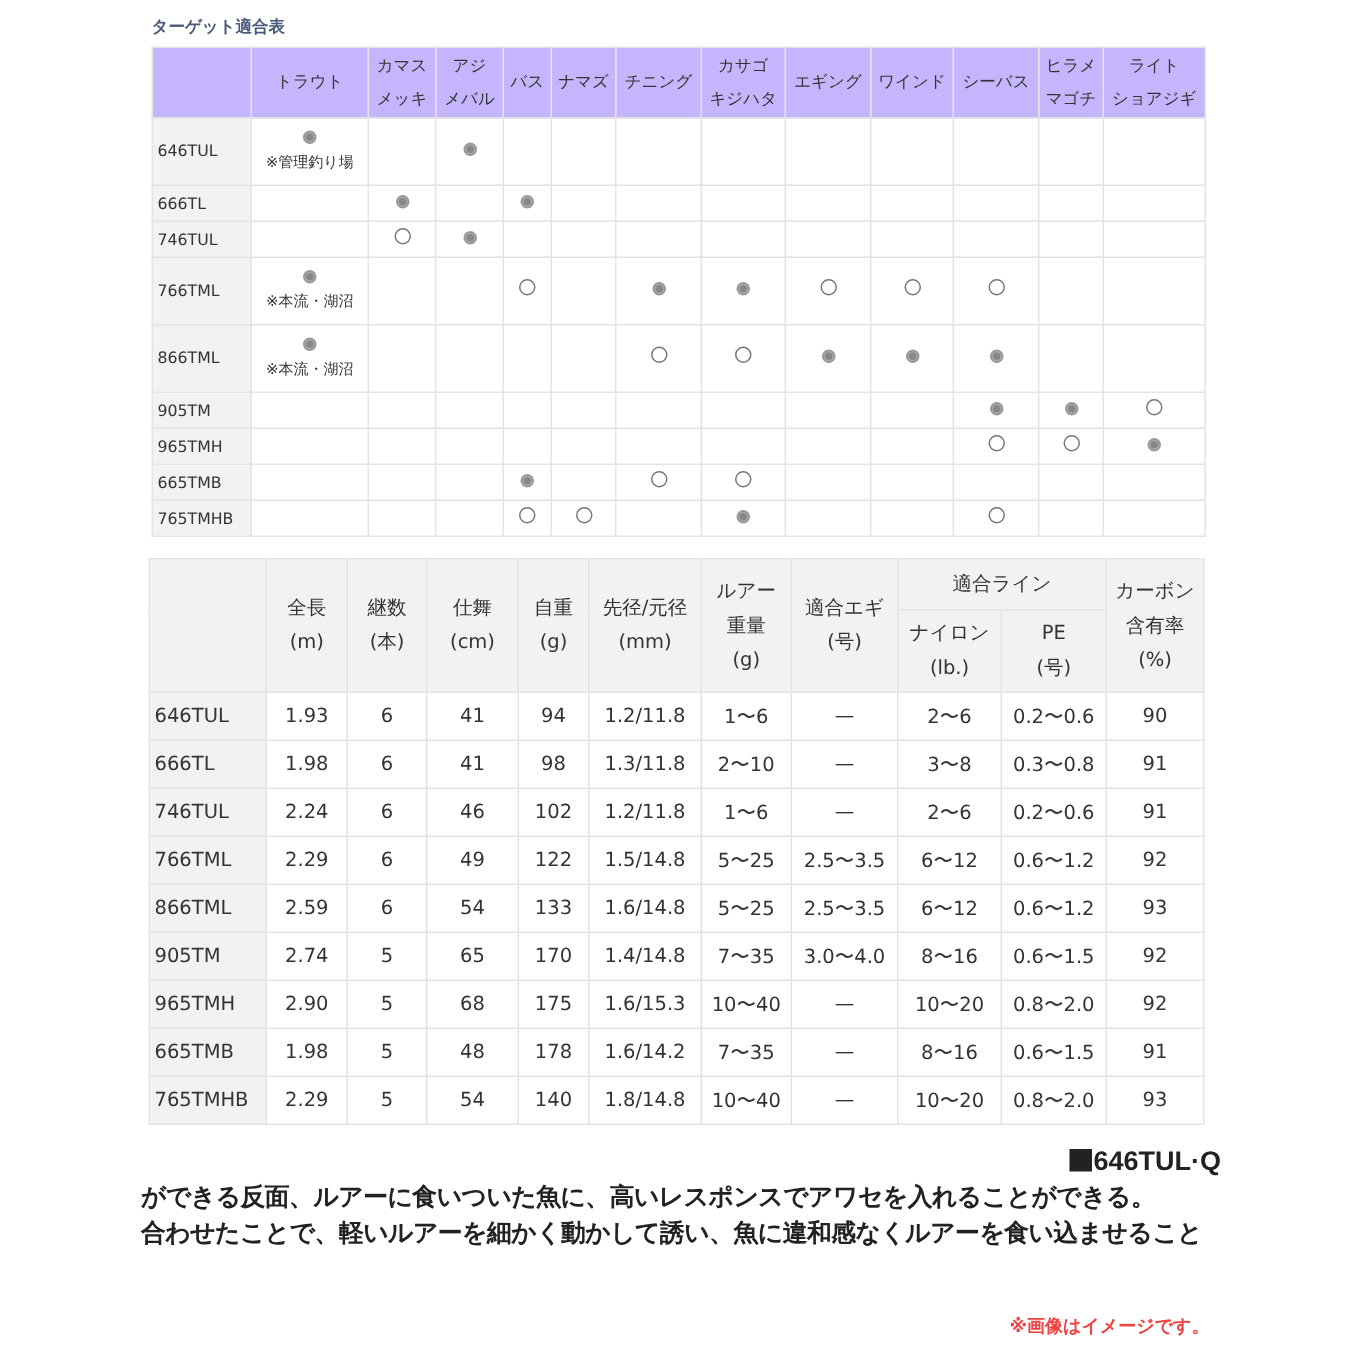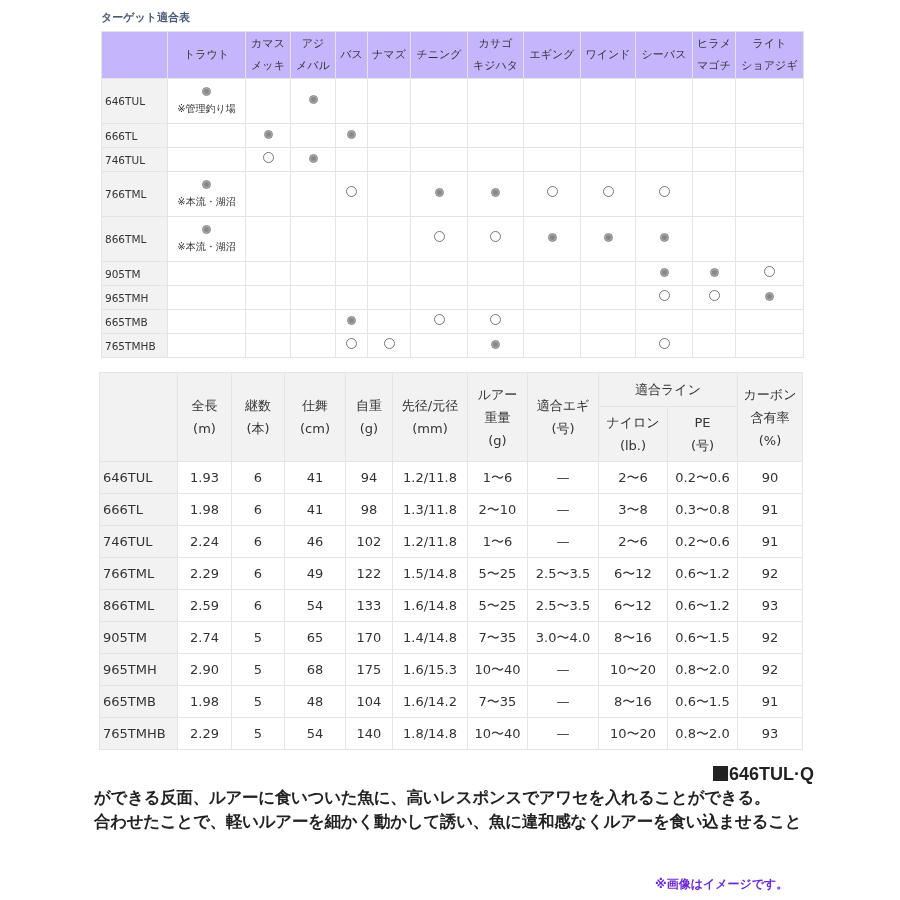--- a/index.html
+++ b/index.html
@@ -24,21 +24,21 @@
   
   #spec { left: 99px; top: 372px; width: 703px; font-size: 13px; }
   #spec th { background: #f2f2f2; color: #333; line-height: 23px; }
   #spec td { height: 31px; color: #333; }
   #spec td.model { background: #f2f2f2; text-align: left; padding-left: 3px; }
 
   .desc { position: absolute; left: 94px; top: 762px; width: 720px; color: #222; }
   .desc h2 { margin: 0; font-size: 18px; font-weight: bold; line-height: 24px; font-family: "Liberation Sans", sans-serif; text-align: right; }
   .desc h2 .sq { display: inline-block; width: 15px; height: 15px; background: #222; margin-right: 1px; vertical-align: -1px; }
   .desc p { margin: 0; font-size: 16.5px; font-weight: bold; line-height: 24px; letter-spacing: -0.3px; }
-  .footnote { position: absolute; left: 655px; top: 876px; font-size: 12px; font-weight: bold; color: #6d28d9; }
+  .footnote { position: absolute; left: 673px; top: 876px; font-size: 12px; font-weight: bold; color: #ef4444; }
 </style>
 </head>
 <body>
 
 <div class="title">ターゲット適合表</div>
 
 <table id="target">
   <colgroup>
     <col style="width:66px">
       <col style="width:78px">
@@ -399,21 +399,21 @@
         <td>—</td>
         <td>10〜20</td>
         <td>0.8〜2.0</td>
         <td>92</td>
       </tr>
       <tr>
         <td class="model">665TMB</td>
         <td>1.98</td>
         <td>5</td>
         <td>48</td>
-        <td>104</td>
+        <td>178</td>
         <td>1.6/14.2</td>
         <td>7〜35</td>
         <td>—</td>
         <td>8〜16</td>
         <td>0.6〜1.5</td>
         <td>91</td>
       </tr>
       <tr>
         <td class="model">765TMHB</td>
         <td>2.29</td>

